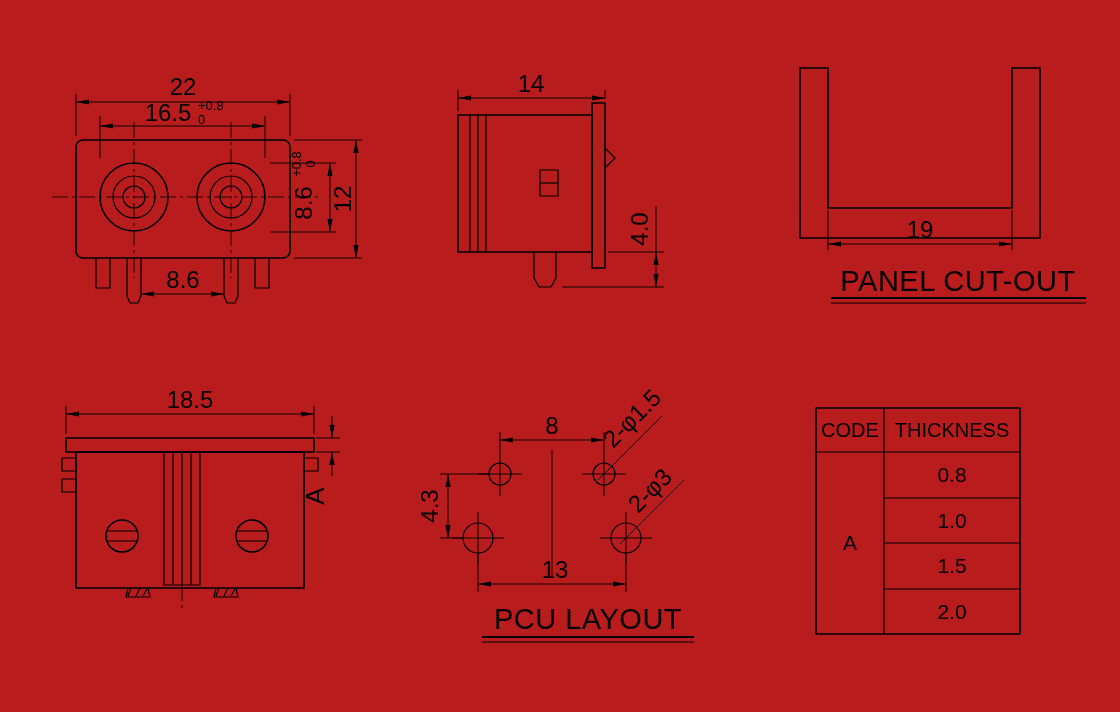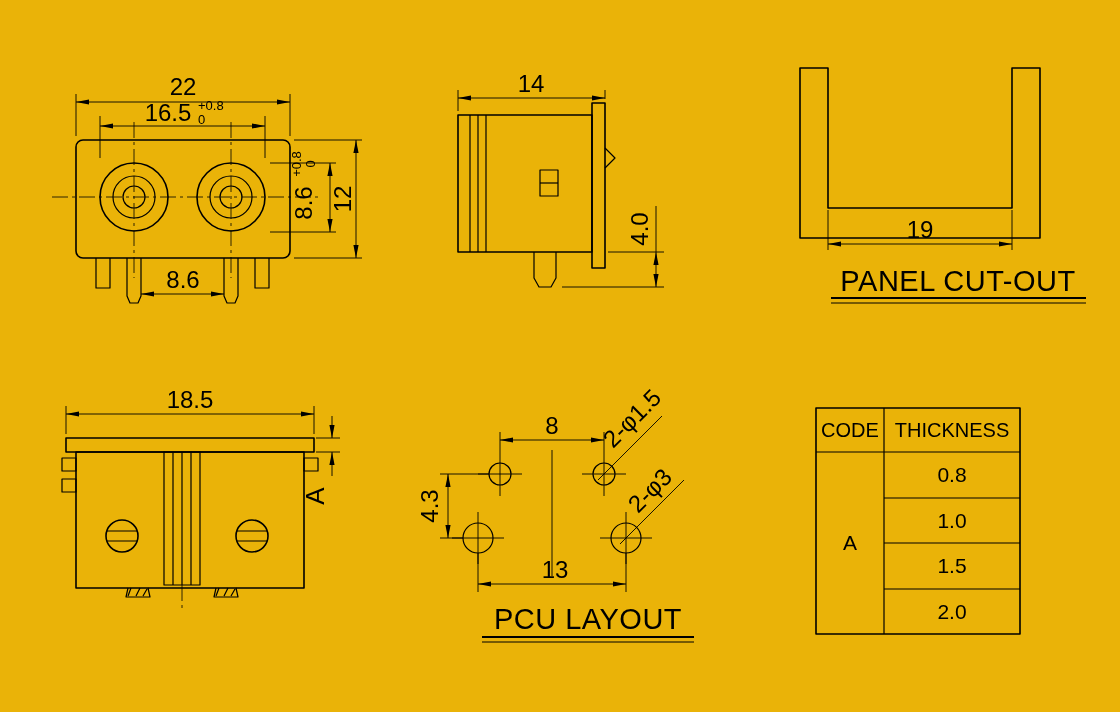--- a/index.html
+++ b/index.html
@@ -1,16 +1,16 @@
 <!DOCTYPE html>
 <html><head>
 <meta charset="utf-8">
 <style>
   html,body{margin:0;padding:0;background:#fff;}
-  .sheet{width:1120px;height:712px;background:#eab308;position:relative;overflow:hidden;}
+  .sheet{width:1120px;height:712px;background:#b91c1c;position:relative;overflow:hidden;}
   svg{display:block;}
   .ol{fill:none;stroke:#000;stroke-width:1.6;stroke-linejoin:round;stroke-linecap:round;}
   .ol2{fill:none;stroke:#000;stroke-width:1.2;stroke-linejoin:round;}
   .dl{fill:none;stroke:#000;stroke-width:0.9;}
   .cl{fill:none;stroke:#000;stroke-width:0.8;stroke-dasharray:16 4 3 4;}
   text{fill:#000;font-family:"Liberation Sans",sans-serif;}
   .dim{font-size:24px;}
   .tol{font-size:13px;}
   .vtitle{font-size:29px;letter-spacing:0.5px;}
   .th{font-size:20px;}

